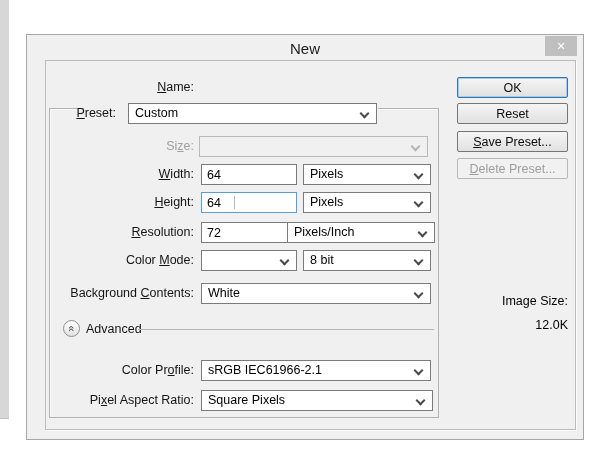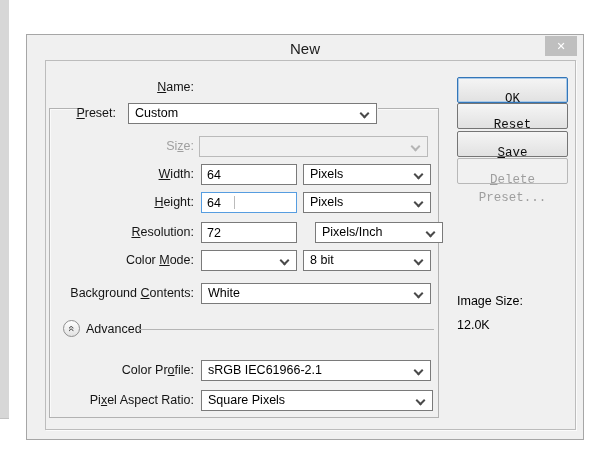--- a/index.html
+++ b/index.html
@@ -43,35 +43,35 @@
   .combo .cv { position:absolute; left:6px; top:0; line-height:19px; font-size:12.5px; color:#000; white-space:nowrap; }
   .chev { position:absolute; right:8px; top:6px; width:7px; height:7px;
     border-right:2px solid #4a4a4a; border-bottom:2px solid #4a4a4a;
     transform:rotate(45deg); transform-origin:center; }
   .combo.disabled { background:#f0f0f0; border-color:#bababa; }
   .combo.disabled .chev { border-color:#b5b5b5; }
 
   .btn {
     position:absolute; left:430px; width:111px; height:21px;
     background:linear-gradient(#f5f5f5,#e1e1e1); border:1px solid #757575; border-radius:2px;
-    font-family:Liberation Mono, monospace; font-size:12.5px; color:#0d0d0d;
-    text-align:center; line-height:18px; padding:12px;
+    font-family:Liberation Sans, sans-serif; font-size:12.5px; color:#0d0d0d;
+    text-align:center; line-height:18px; padding:0;
   }
   .btn.default { border:1px solid #3376b8; box-shadow:inset 0 0 0 1px #a9c9e8; }
   .btn.disabled { background:#f1f1f1; border-color:#b8b8b8; color:#9e9e9e; }
   .btn u { text-decoration:underline; }
 
   .adv-toggle { position:absolute; left:36px; top:285px; width:17px; height:17px; border:1px solid #8f8f8f;
     border-radius:50%; background:linear-gradient(#ffffff,#e2e2e2);
     display:flex; align-items:center; justify-content:center; }
   .adv-toggle span { display:block; transform:rotate(90deg); font-size:11px; color:#3c3c3c; line-height:1; }
   .adv-label { position:absolute; left:59px; top:286px; font-size:12.5px; color:#141414; line-height:16px; }
   .adv-rule { position:absolute; left:111px; top:294px; width:296px; height:1px; background:#b5b5b5; }
 
-  .info-line { position:absolute; left:430px; width:111px; text-align:left; font-size:12.5px; color:#000; }
+  .info-line { position:absolute; left:430px; width:111px; text-align:right; font-size:12.5px; color:#000; }
 </style>
 </head>
 <body>
 
 <div class="edge-strip"></div>
 
 <div class="dialog">
   <div class="title">New</div>
   <div class="close-btn">
     <span>✕</span>
@@ -105,21 +105,21 @@
   <label class="lbl" style="top:157px"><u>H</u>eight:</label>
   <input class="tb focused" style="left: 174px; top: 157px; width: 96px;" value="64">
   <span class="caret" style="left:207px;top:161px"></span>
   <div class="combo" style="left:276px;top:157px;width:128px">
     <span class="cv">Pixels</span>
     <span class="chev"></span>
   </div>
 
   <label class="lbl" style="top:187px"><u>R</u>esolution:</label>
   <input class="tb" style="left: 174px; top: 187px; width: 96px;" value="72">
-  <div class="combo" style="left:288px;top:187px;width:128px">
+  <div class="combo" style="left:260px;top:187px;width:148px">
     <span class="cv">Pixels/Inch</span>
     <span class="chev"></span>
   </div>
 
   <label class="lbl" style="top:215px">Color <u>M</u>ode:</label>
   <div class="combo" style="left:174px;top:215px;width:96px">
     <span class="chev"></span>
   </div>
   <div class="combo" style="left:276px;top:215px;width:128px">
     <span class="cv">8 bit</span>

